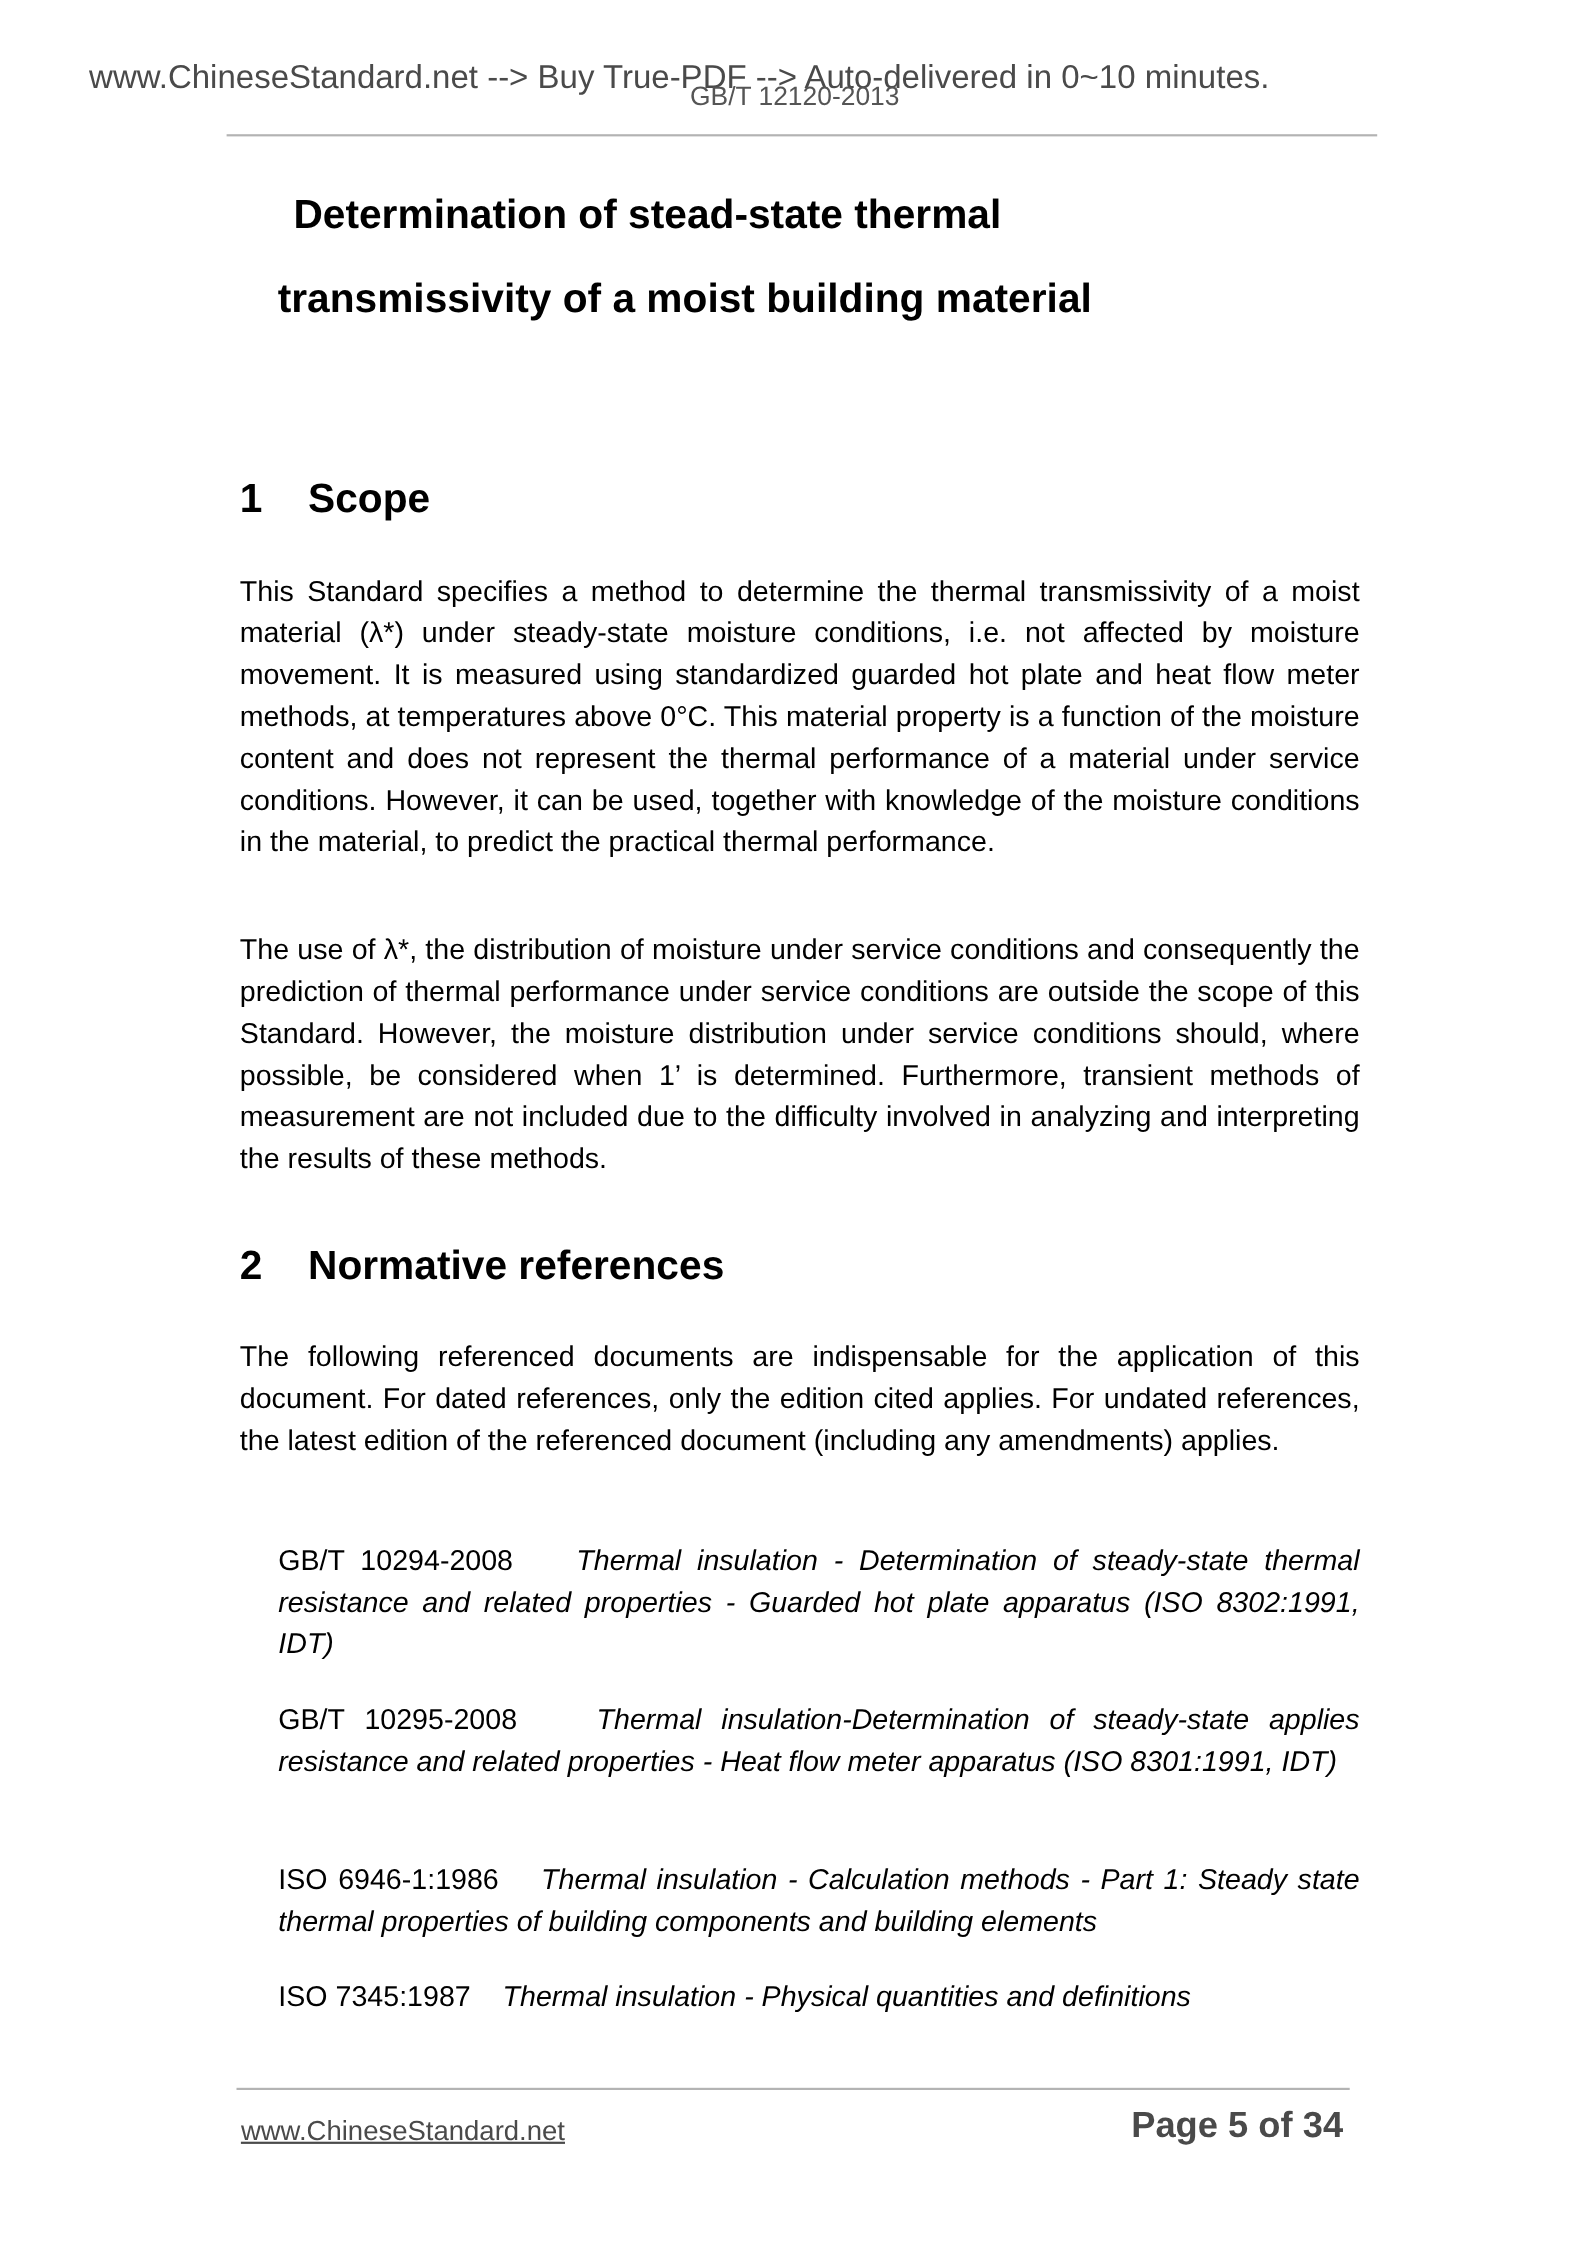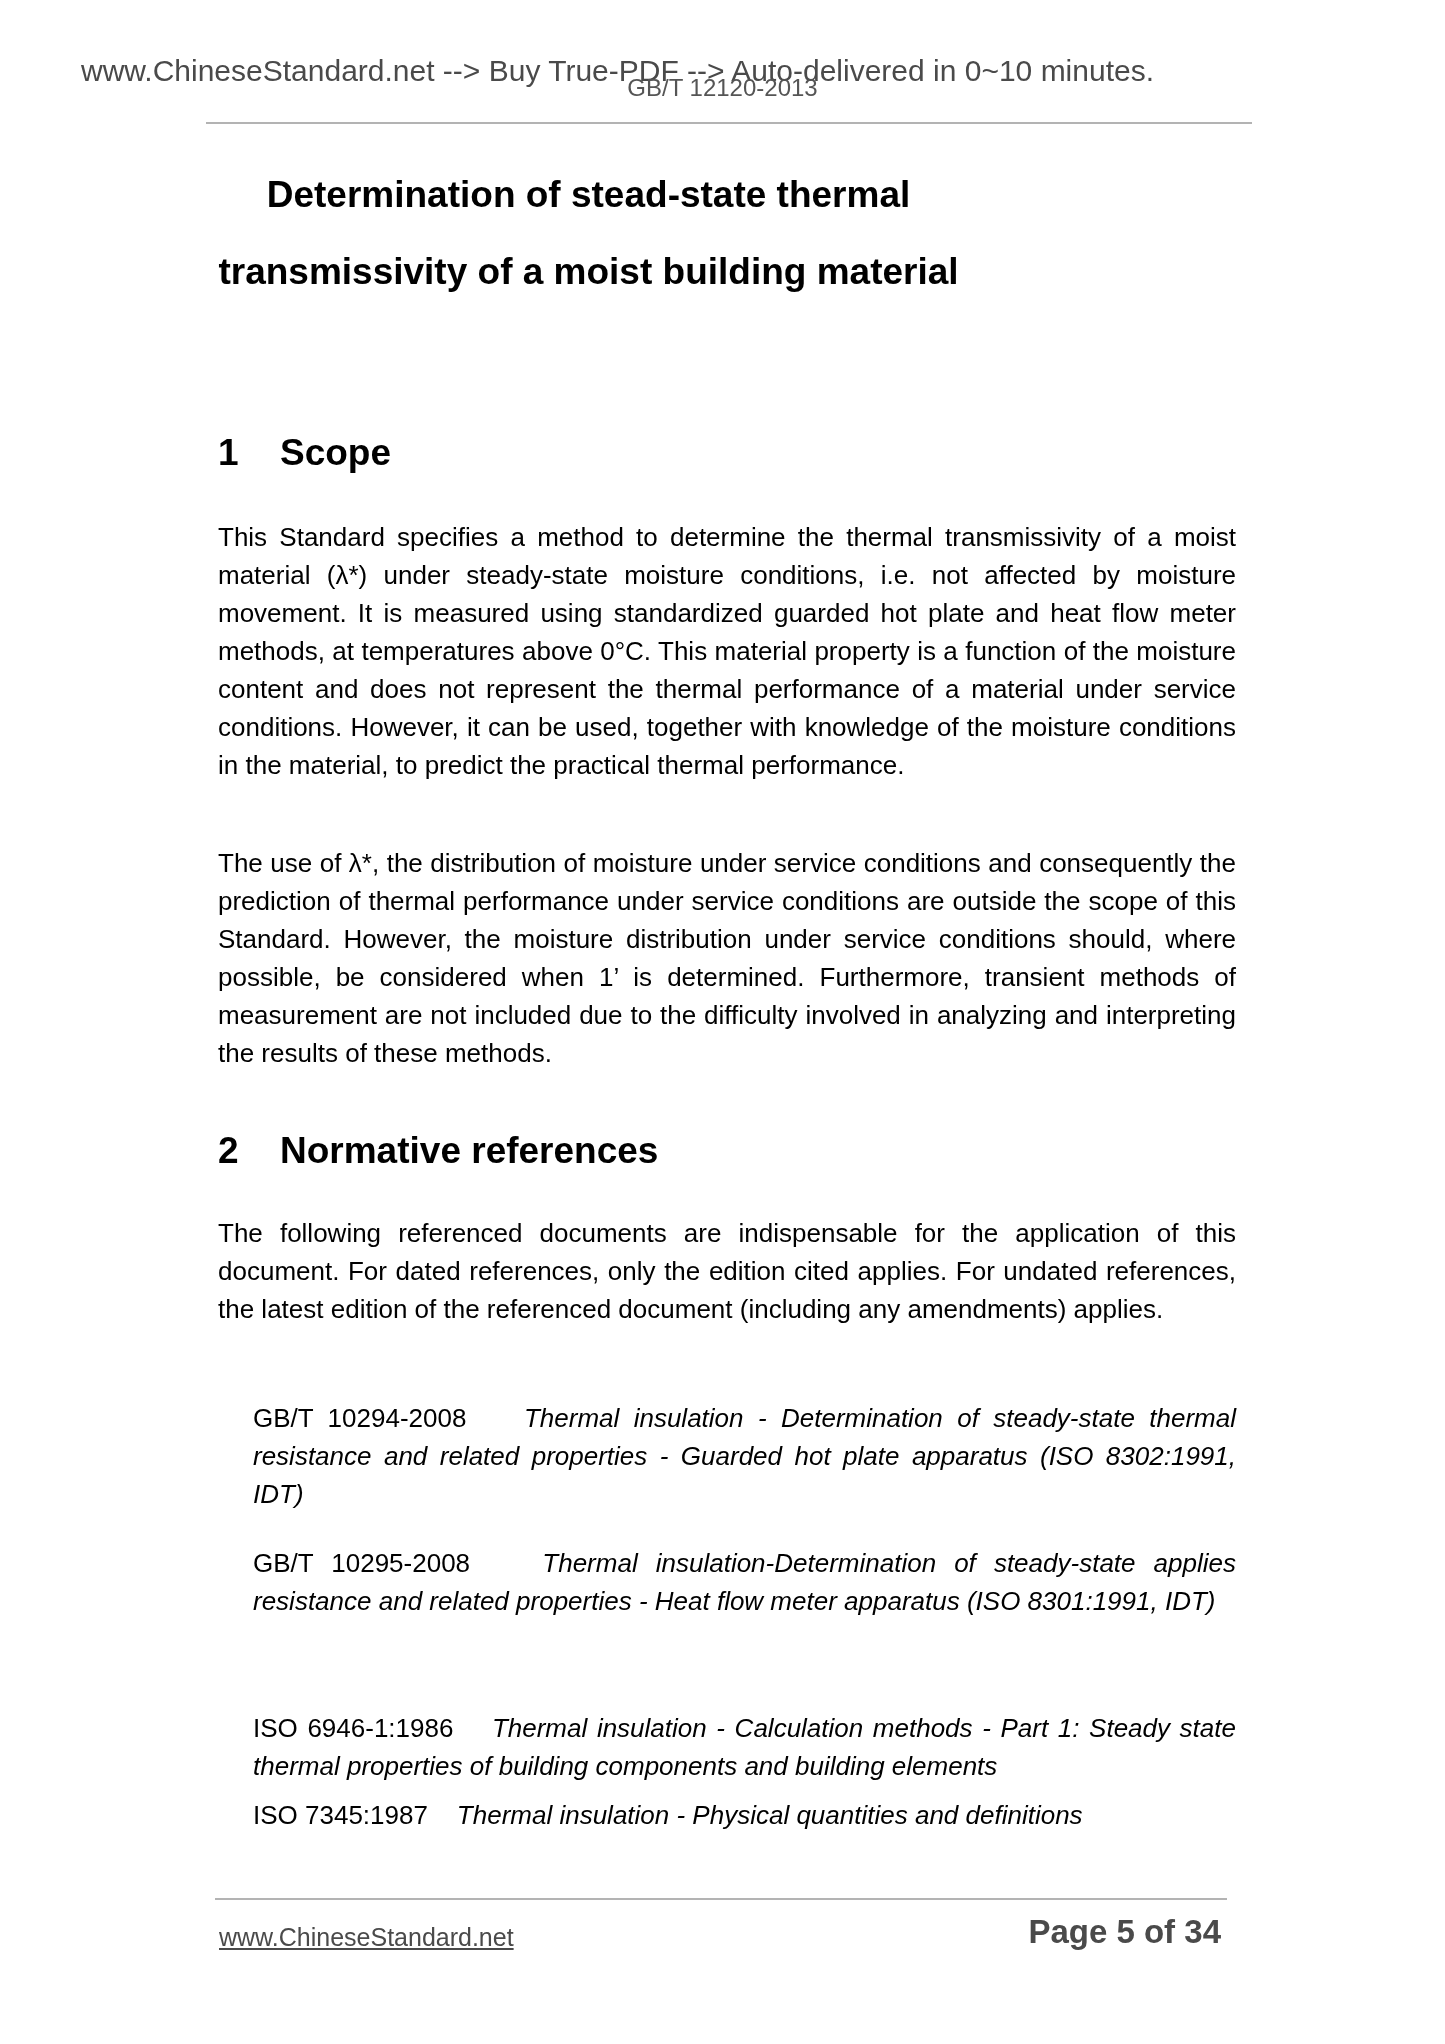--- a/index.html
+++ b/index.html
@@ -47,21 +47,21 @@
     .title {
       position: absolute;
       left: 0;
       width: 1177px;
       text-align: center;
       font-weight: bold;
       font-size: 37px;
       line-height: 1;
     }
     .title.l1 { top: 176px; }
-    .title.l2 { top: 253px; }
+    .title.l2 { top: 253px; margin-left: 34px; }
 
     .content {
       position: absolute;
       left: 218px;
       width: 1018px;
     }
     .h1 {
       font-weight: bold;
       font-size: 37px;
       line-height: 1;
@@ -159,21 +159,21 @@
     <span class="code">GB/T 10294-2008</span>&nbsp;&nbsp;&nbsp;&nbsp;<span class="rtitle">Thermal insulation - Determination of steady-state thermal resistance and related properties - Guarded hot plate apparatus (ISO 8302:1991, IDT)</span>
   </p>
 </div>
 
 <div class="refs" style="top:1544px;">
   <p class="ref">
     <span class="code">GB/T 10295-2008</span>&nbsp;&nbsp;&nbsp;&nbsp;<span class="rtitle">Thermal insulation-Determination of steady-state applies resistance and related properties - Heat flow meter apparatus (ISO 8301:1991, IDT)</span>
   </p>
 </div>
 
-<div class="refs" style="top:1689px;margin-top:20px;">
+<div class="refs" style="top:1689px;">
   <p class="ref">
     <span class="code">ISO 6946-1:1986</span>&nbsp;&nbsp;&nbsp;&nbsp;<span class="rtitle">Thermal insulation - Calculation methods - Part 1: Steady state thermal properties of building components and building elements</span>
   </p>
 </div>
 
 <div class="refs" style="top:1796px;">
   <p class="ref" style="text-align:left;">
     <span class="code">ISO 7345:1987</span>&nbsp;&nbsp;&nbsp;&nbsp;<span class="rtitle">Thermal insulation - Physical quantities and definitions</span>
   </p>
 </div>

